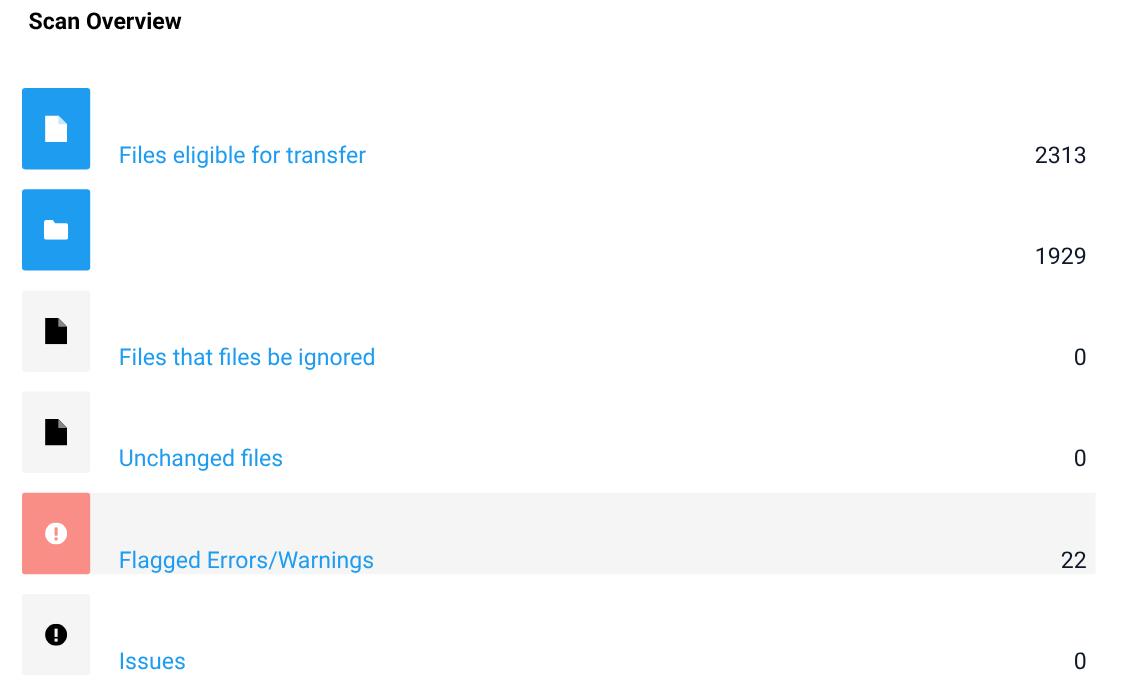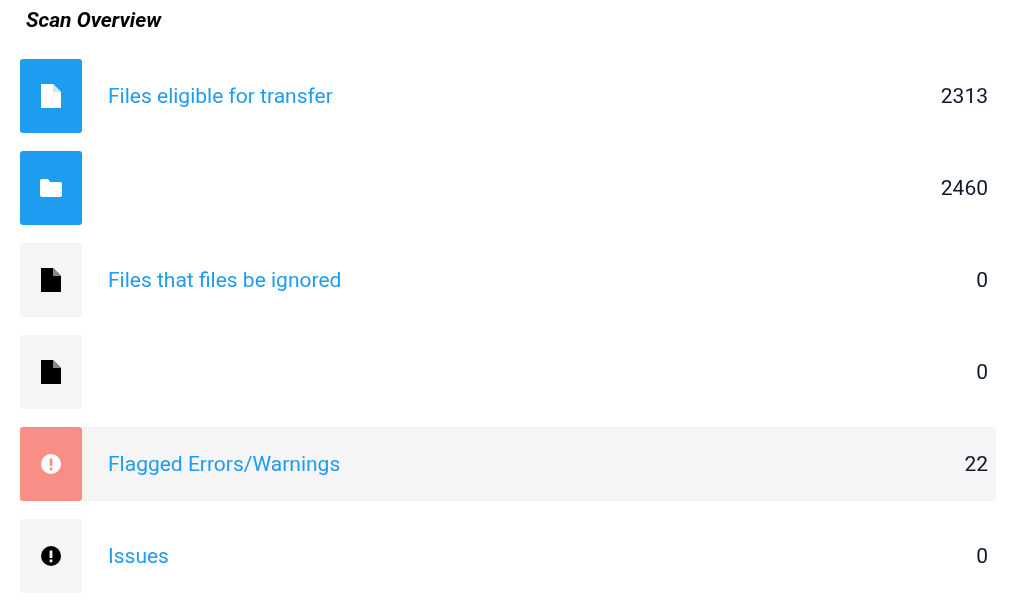--- a/index.html
+++ b/index.html
@@ -7,27 +7,26 @@
       font-family: -apple-system, BlinkMacSystemFont, "Segoe UI", Roboto, Helvetica, Arial, sans-serif;
       background: #fff;
       width: 1024px;
       height: 614px;
       padding: 8px 28px 0 20px;
     }
     .title {
       font-size: 21px;
       font-weight: 700;
       color: #000;
-      margin-bottom: 27px;
+      margin-bottom: 48px;
       margin-left: 6px;
-      font-style: italic;
     }
     .row {
       display: flex;
-      align-items: center;
+      align-items: flex-end;
       margin-bottom: 18px;
     }
     .row.highlight {
       background: #f5f5f5;
     }
     .icon-box {
       width: 62px;
       height: 74px;
       border-radius: 3px;
       display: flex;
@@ -72,21 +71,21 @@
   <div class="value">2313</div>
 </div>
 
 <div class="row">
   <div class="icon-box blue">
     <svg width="22" height="18" viewBox="0 0 22 18">
         <path d="M0 2 Q0 0 2 0 H8 L10 3 H20 Q22 3 22 5 V16 Q22 18 20 18 H2 Q0 18 0 16 Z" fill="#fff"></path>
       </svg>
   </div>
   <div class="spacer"></div>
-  <div class="value">2460</div>
+  <div class="value">1929</div>
 </div>
 
 <div class="row">
   <div class="icon-box gray">
     <svg width="20" height="24" viewBox="0 0 20 24">
         <path d="M12 0 H0 V24 H20 V8 Z" fill="#000"></path>
         <path d="M12 0 L20 8 H12 Z" fill="#888"></path>
       </svg>
   </div>
   <a class="label">Files that files be ignored</a>
@@ -94,20 +93,21 @@
   <div class="value">0</div>
 </div>
 
 <div class="row">
   <div class="icon-box gray">
     <svg width="20" height="24" viewBox="0 0 20 24">
         <path d="M12 0 H0 V24 H20 V8 Z" fill="#000"></path>
         <path d="M12 0 L20 8 H12 Z" fill="#888"></path>
       </svg>
   </div>
+  <a class="label">Unchanged files</a>
   <div class="spacer"></div>
   <div class="value">0</div>
 </div>
 
 <div class="row highlight">
   <div class="icon-box salmon">
     <svg width="20" height="20" viewBox="0 0 20 20">
         <circle cx="10" cy="10" r="10" fill="#fff"></circle>
         <rect x="8.6" y="4.5" width="2.8" height="7.5" fill="#f88e86"></rect>
         <rect x="8.6" y="13.5" width="2.8" height="2.8" fill="#f88e86"></rect>

